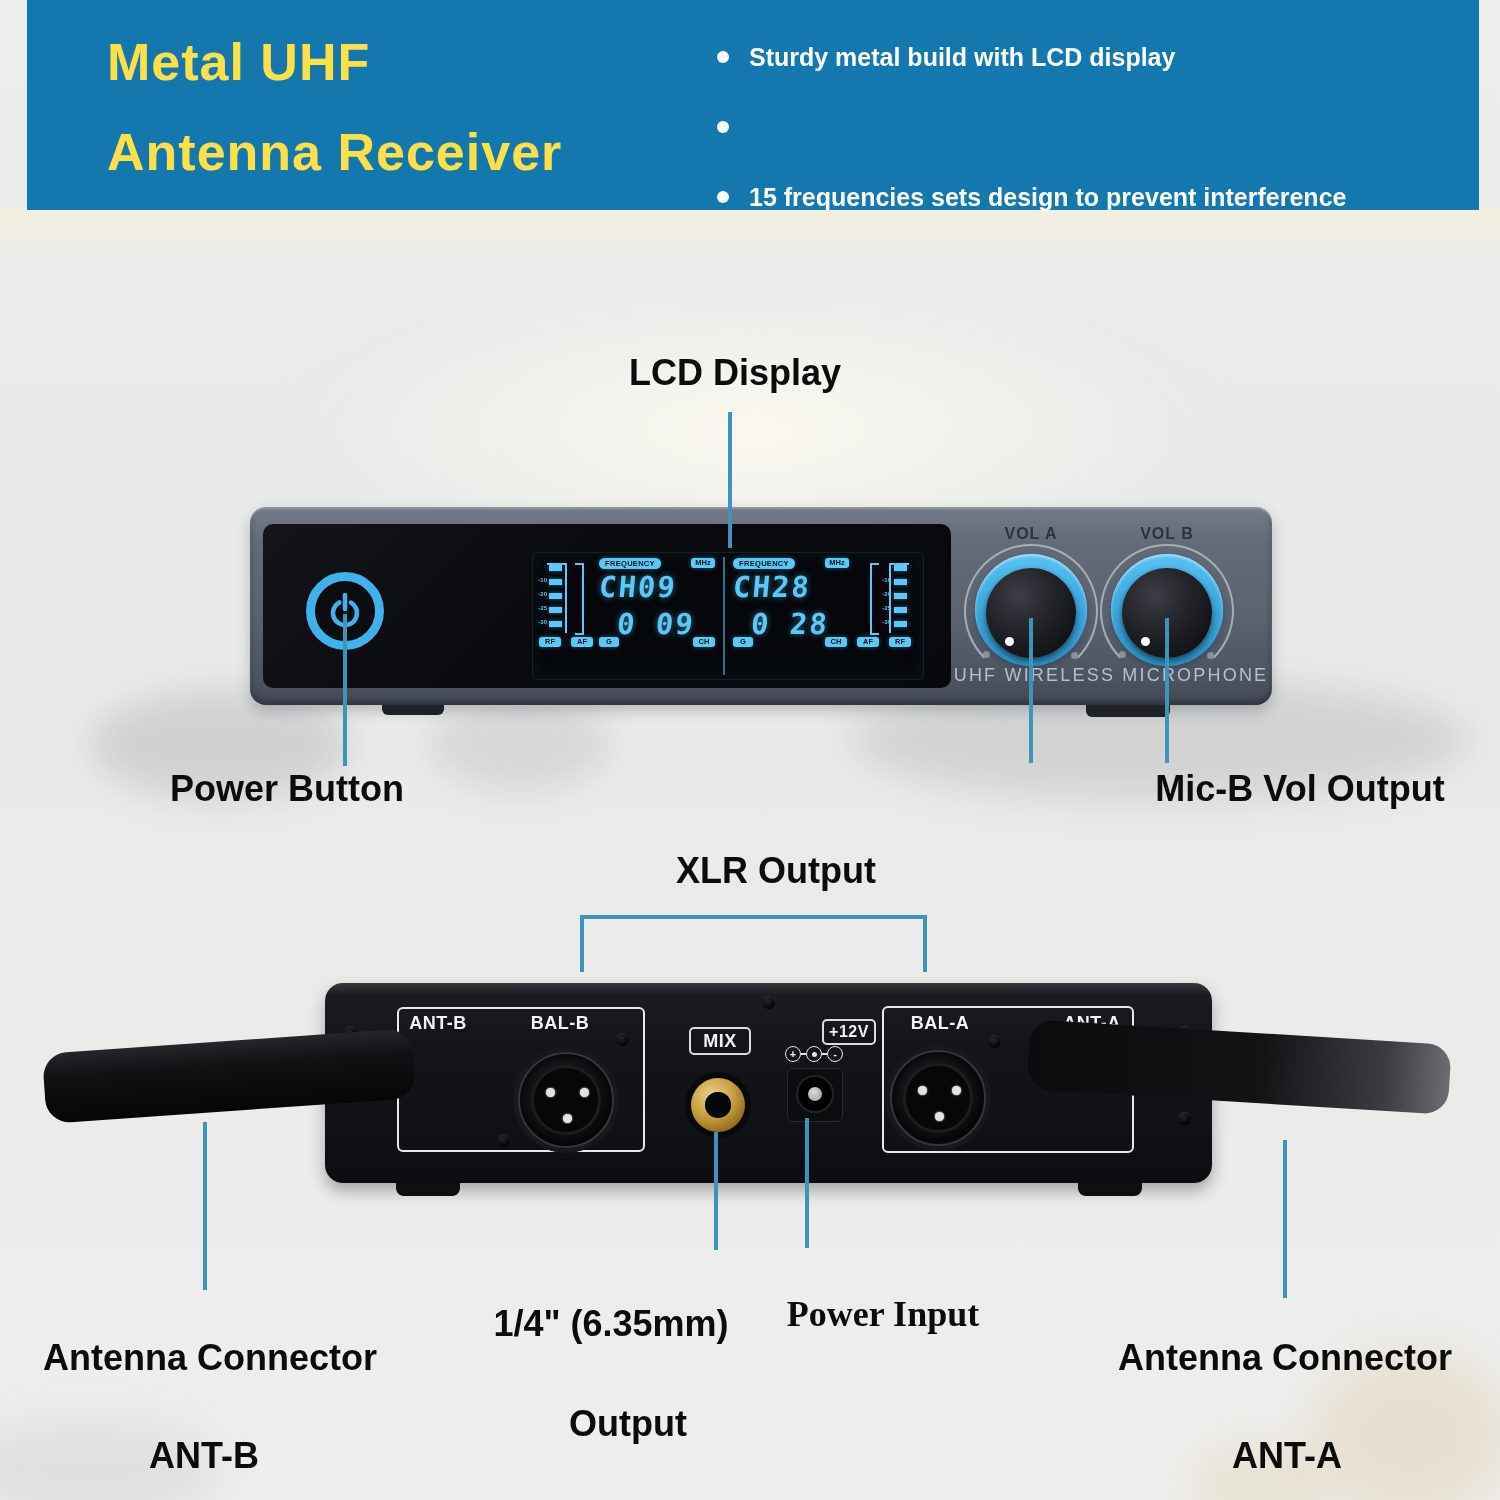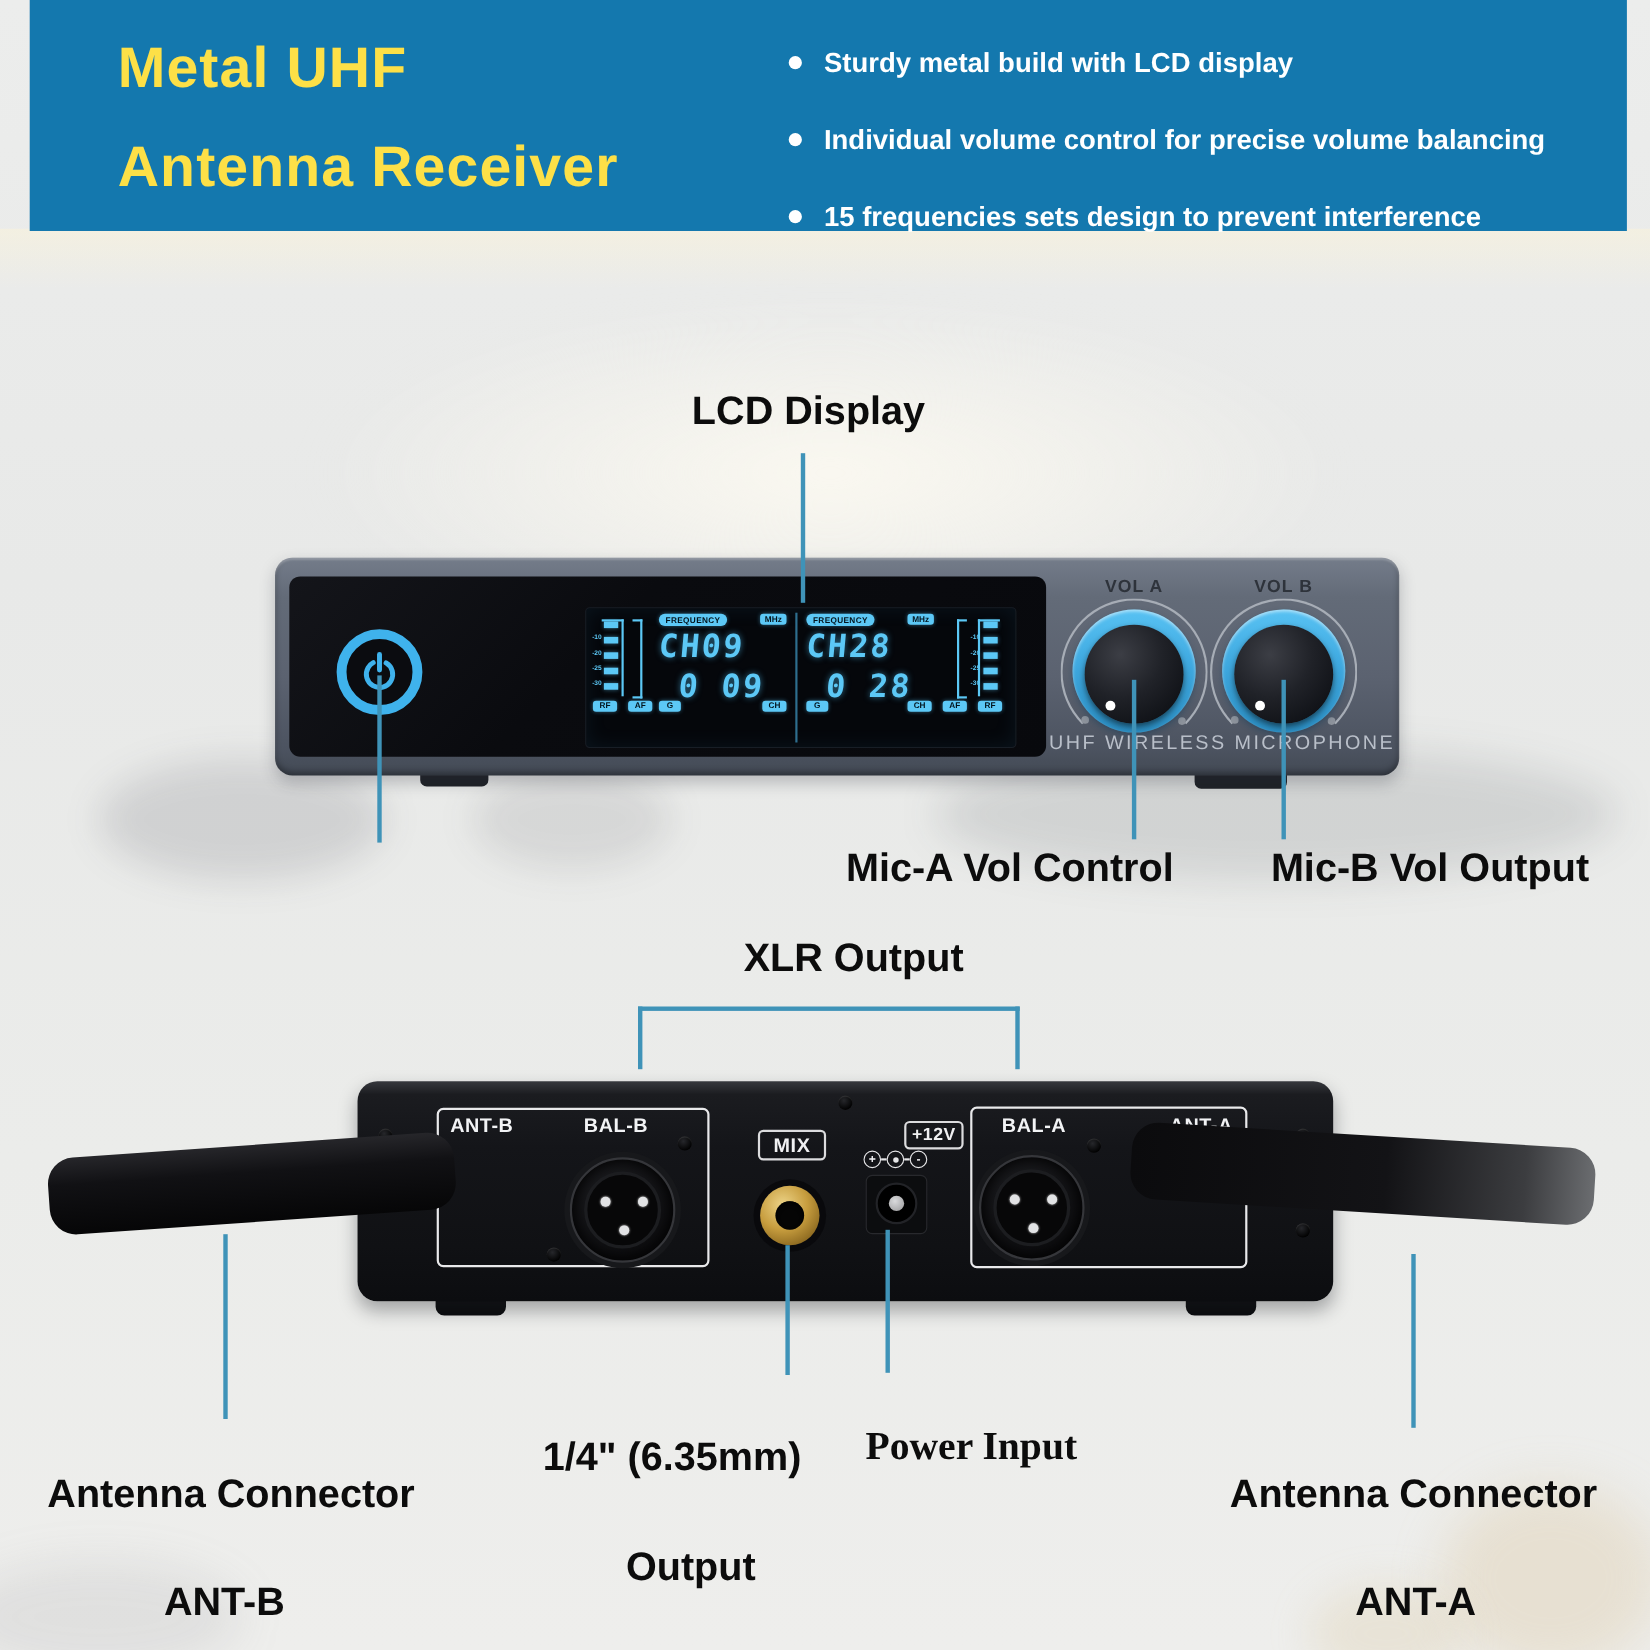--- a/index.html
+++ b/index.html
@@ -116,21 +116,20 @@
   <div class="banner">
     <div class="title" style="top:32px;">Metal UHF</div>
     <div class="title" style="top:122px;">Antenna Receiver</div>
     <div class="bullets">
       <div class="bullet-row">
         <span class="bullet-dot"></span>
         <span class="bullet-text">Sturdy metal build with LCD display</span>
       </div>
       <div class="bullet-row">
         <span class="bullet-dot"></span>
-        <span class="bullet-text">Individual volume control for precise volume balancing</span>
       </div>
       <div class="bullet-row">
         <span class="bullet-dot"></span>
         <span class="bullet-text">15 frequencies sets design to prevent interference</span>
       </div>
     </div>
   </div>
 
   <div class="callout" style="left:735px;top:352px;">LCD Display</div>
   <div class="vline" style="left:728px;top:412px;height:136px;"></div>
@@ -209,21 +208,21 @@
     <div class="knob-ring"></div>
     <div class="knob-cap"></div>
     <div class="knob-dot" style="left:44px;top:96px;"></div>
   </div>
 
   <div class="brand" style="left:1111px;top:665px;">UHF WIRELESS MICROPHONE</div>
 
   <div class="vline" style="left:343px;top:614px;height:152px;"></div>
   <div class="vline" style="left:1029px;top:618px;height:145px;"></div>
   <div class="vline" style="left:1165px;top:618px;height:145px;"></div>
-  <div class="callout" style="left:918px;top:768px;">Mic-A Vol Control</div>
+  <div class="callout" style="left:287px;top:768px;">Power Button</div>
   <div class="callout" style="left:1300px;top:768px;">Mic-B Vol Output</div>
 
   <div class="callout" style="left:776px;top:850px;">XLR Output</div>
   <div class="hline" style="left:580px;top:915px;width:347px;"></div>
   <div class="vline" style="left:580px;top:915px;height:57px;"></div>
   <div class="vline" style="left:923px;top:915px;height:57px;"></div>
 
   <div class="bfoot" style="left:396px;top:1179px;width:64px;height:17px;"></div>
   <div class="bfoot" style="left:1078px;top:1179px;width:64px;height:17px;"></div>
   <div class="back-dev"></div>

